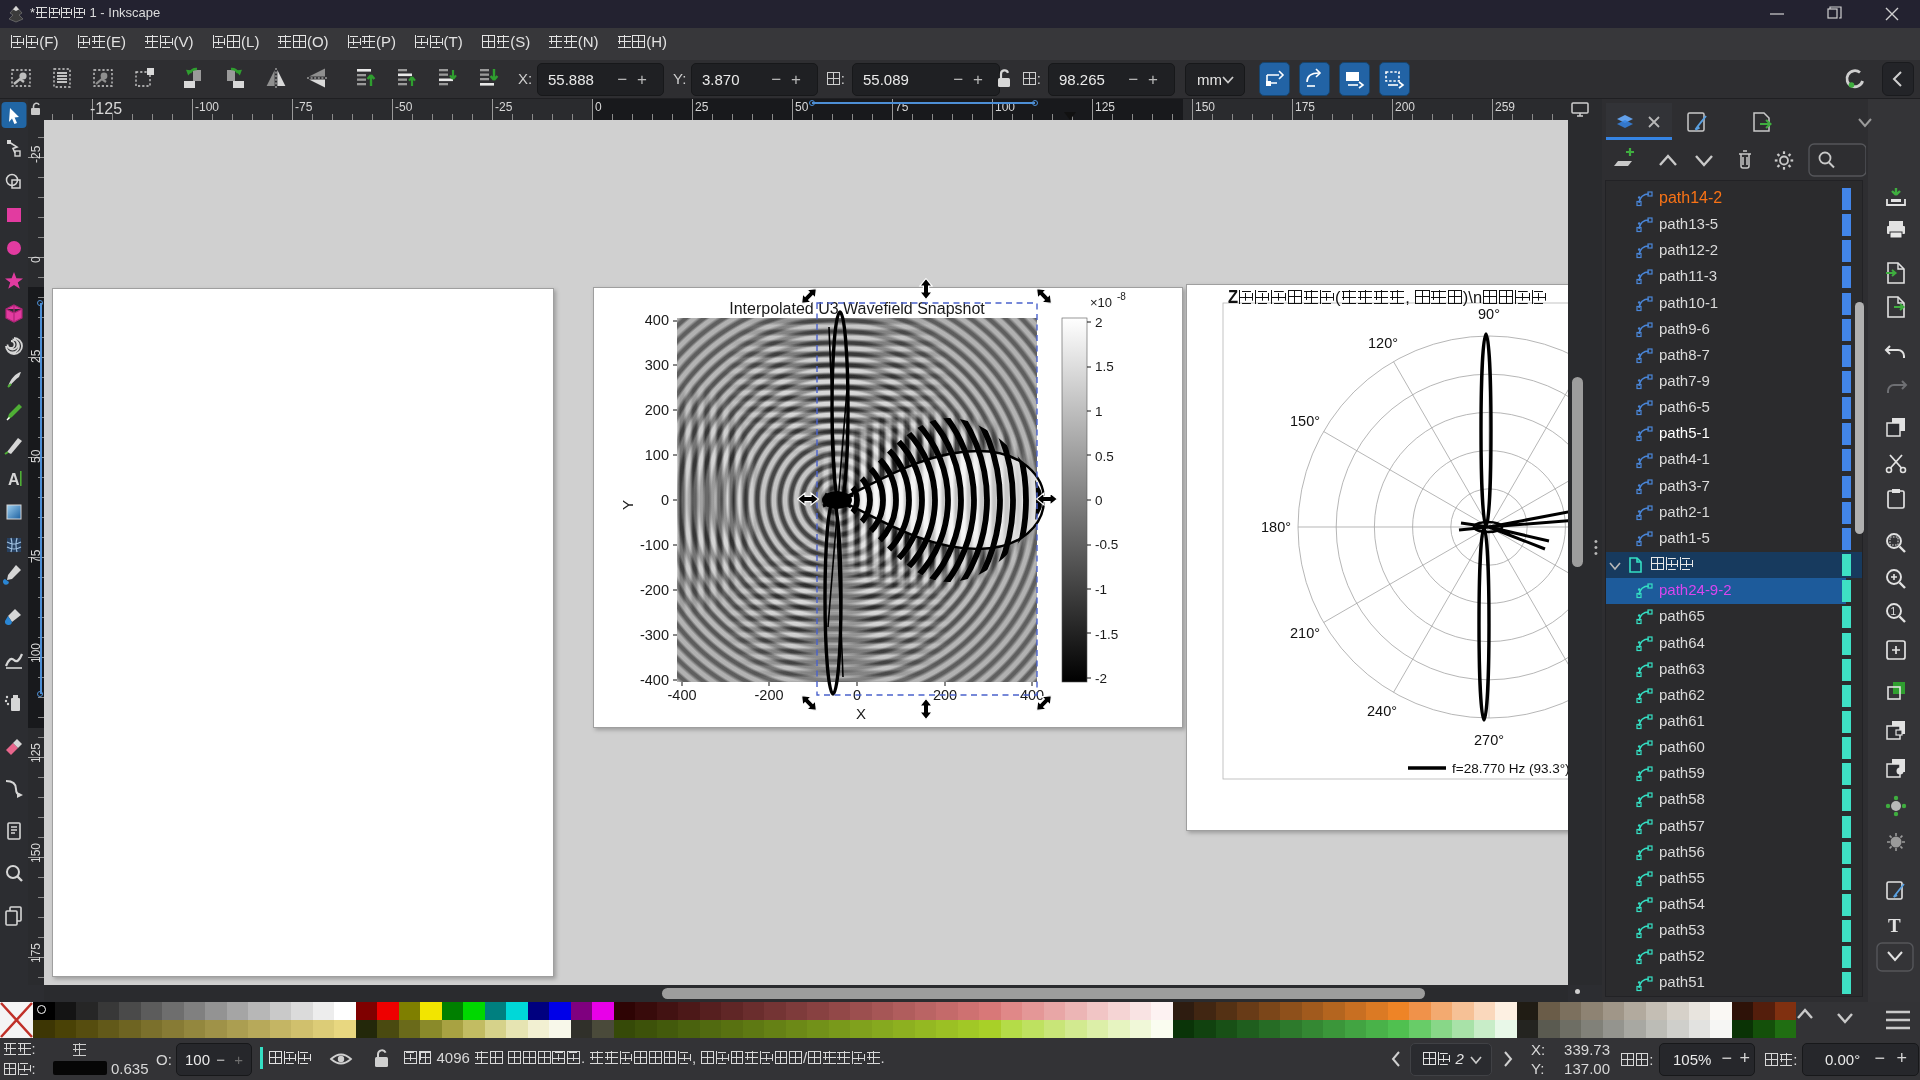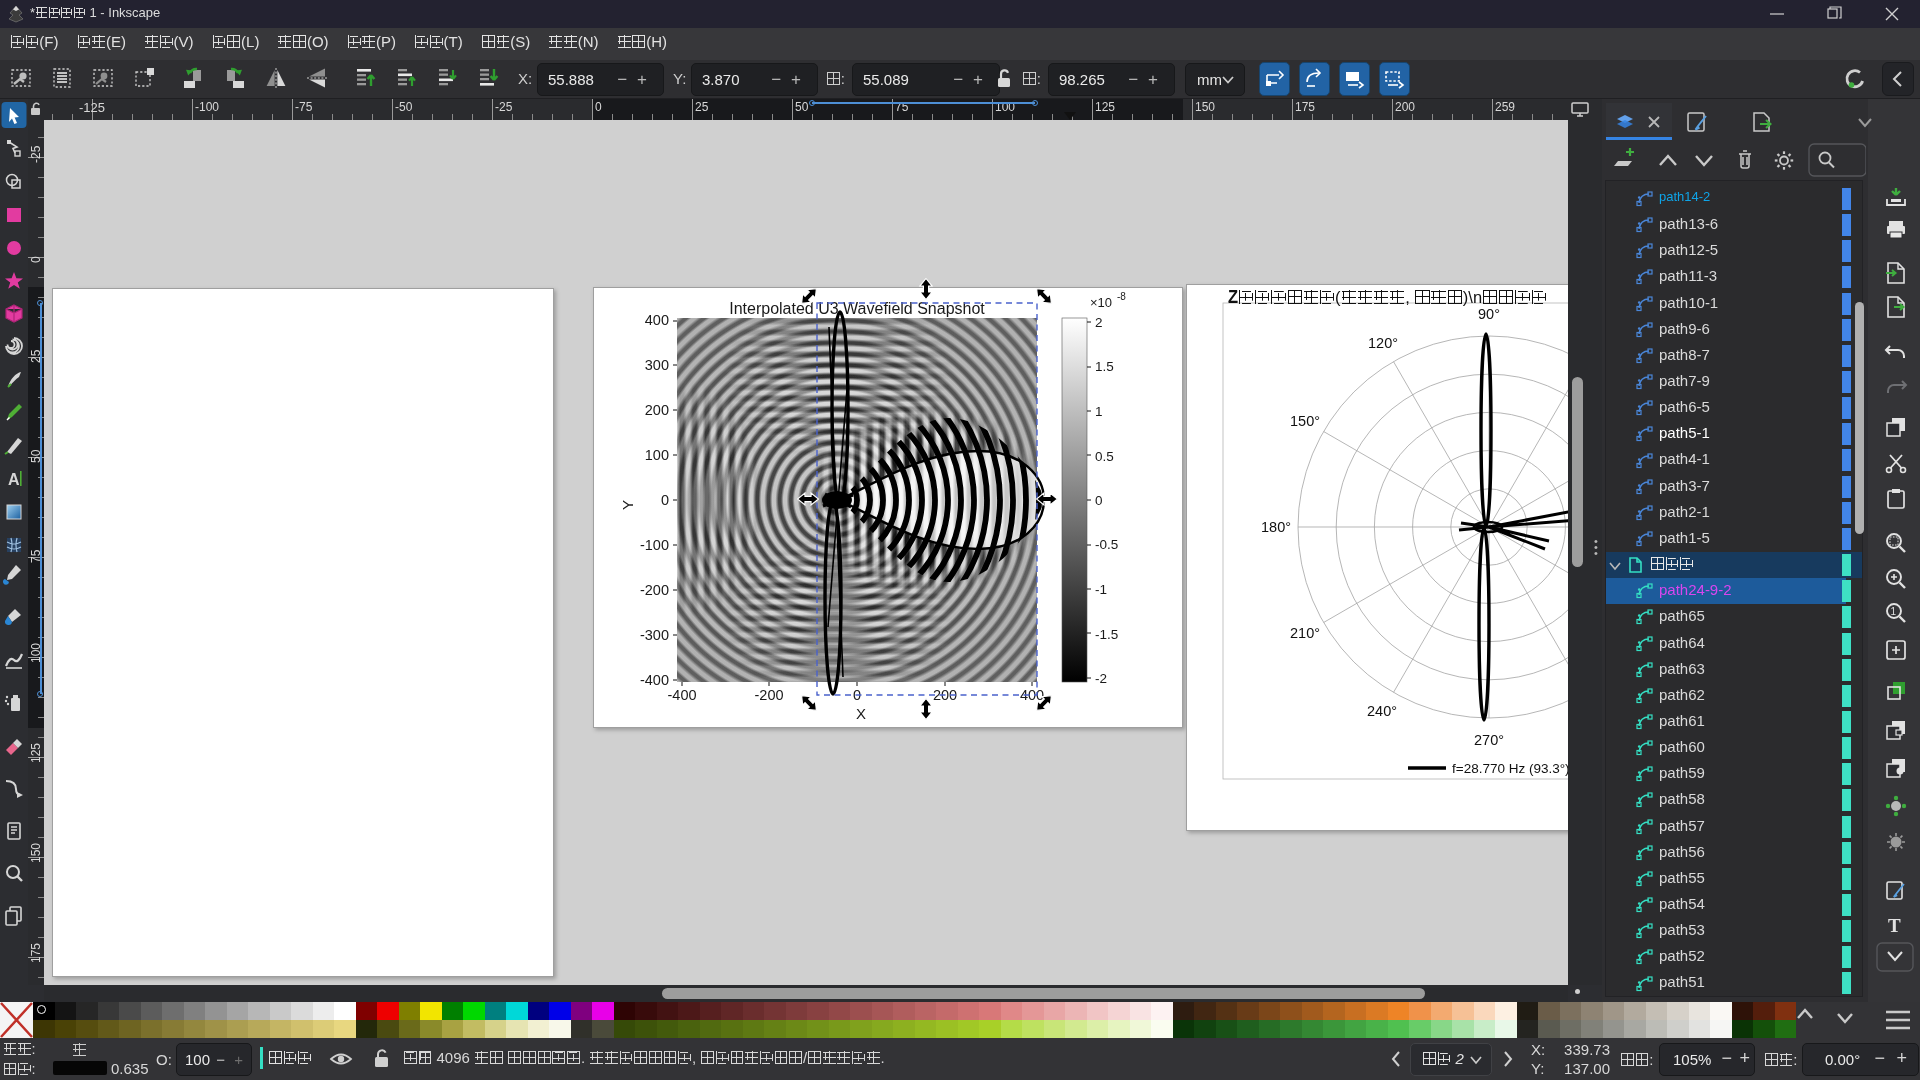--- a/index.html
+++ b/index.html
@@ -169,21 +169,21 @@
 <div class="abs" style="left:28px;top:99px;width:16px;height:21px;background:#2a2b2e"></div>
 <svg class="abs" style="left:28px;top:101px" width="16" height="16" viewBox="0 0 16 16">
 <rect x="3" y="7" width="9" height="7" rx="1" fill="#c9c9c9"></rect>
 <path d="M5.5 7 v-2 a3 3 0 0 1 5.6 -1.2" fill="none" stroke="#c9c9c9" stroke-width="1.6"></path>
   </svg>
 <div class="abs" style="left:44px;top:99px;width:1524px;height:21px;background:#2a2b2e;overflow:hidden">
     <div class="abs" style="left:549px;top:0;width:590px;height:21px;background:#18191c"></div>
     <div class="abs" style="left:8.0px;top:15px;width:1px;height:6px;background:#8a8a8a"></div>
     <div class="abs" style="left:28.0px;top:15px;width:1px;height:6px;background:#8a8a8a"></div>
     <div class="abs" style="left:48.0px;top:0;width:1px;height:21px;background:#9a9a9a"></div>
-    <div class="abs" style="left:35px;top:1px;color:#d8d8d8;font-size:13px">-125</div>
+    <div class="abs" style="left:46px;top:1px;color:#d8d8d8;font-size:16px">-125</div>
     <div class="abs" style="left:68.0px;top:15px;width:1px;height:6px;background:#8a8a8a"></div>
     <div class="abs" style="left:88.0px;top:15px;width:1px;height:6px;background:#8a8a8a"></div>
     <div class="abs" style="left:108.0px;top:15px;width:1px;height:6px;background:#8a8a8a"></div>
     <div class="abs" style="left:128.0px;top:15px;width:1px;height:6px;background:#8a8a8a"></div>
     <div class="abs" style="left:148.0px;top:0;width:1px;height:21px;background:#9a9a9a"></div>
     <div class="abs" style="left:151.0px;top:1px;color:#d8d8d8;font-size:12px">-100</div>
     <div class="abs" style="left:168.0px;top:15px;width:1px;height:6px;background:#8a8a8a"></div>
     <div class="abs" style="left:188.0px;top:15px;width:1px;height:6px;background:#8a8a8a"></div>
     <div class="abs" style="left:208.0px;top:15px;width:1px;height:6px;background:#8a8a8a"></div>
     <div class="abs" style="left:228.0px;top:15px;width:1px;height:6px;background:#8a8a8a"></div>
@@ -711,37 +711,37 @@
       <path d="M223 20.5 L228 25.5" stroke-width="2"></path>
 </g>
   </svg>
 <div class="abs" style="left:1605px;top:180px;width:258px;height:817px;background:#2b2b2d;border:1px solid #222225"></div>
 <svg class="abs" style="left:1636px;top:190px" width="17" height="17" viewBox="0 0 17 17">
     <path d="M3 13 C4 6 8 4 13 4" fill="none" stroke="#4a86d8" stroke-width="1.5"></path>
     <rect x="1" y="11.5" width="4" height="4" fill="none" stroke="#4a86d8" stroke-width="1.2"></rect>
     <rect x="12" y="2" width="4" height="4" fill="none" stroke="#4a86d8" stroke-width="1.2"></rect>
     <circle cx="3.2" cy="7.5" r="1.3" fill="#4a86d8"></circle>
   </svg>
-<div class="abs" style="left:1659px;top:189px;color:#0ea5e9;font-size:13px">path14-2</div>
+<div class="abs" style="left:1659px;top:189px;color:#f97316;font-size:16px">path14-2</div>
 <div class="abs" style="left:1842px;top:188px;width:9px;height:22px;background:#4285e8"></div>
 <svg class="abs" style="left:1636px;top:216.15px" width="17" height="17" viewBox="0 0 17 17">
     <path d="M3 13 C4 6 8 4 13 4" fill="none" stroke="#4a86d8" stroke-width="1.5"></path>
     <rect x="1" y="11.5" width="4" height="4" fill="none" stroke="#4a86d8" stroke-width="1.2"></rect>
     <rect x="12" y="2" width="4" height="4" fill="none" stroke="#4a86d8" stroke-width="1.2"></rect>
     <circle cx="3.2" cy="7.5" r="1.3" fill="#4a86d8"></circle>
   </svg>
-<div class="abs" style="left:1659px;top:215px;color:#dadada;font-size:15px">path13-6</div>
+<div class="abs" style="left:1659px;top:215px;color:#dadada;font-size:15px">path13-5</div>
 <div class="abs" style="left:1842px;top:214px;width:9px;height:22px;background:#4285e8"></div>
 <svg class="abs" style="left:1636px;top:242.3px" width="17" height="17" viewBox="0 0 17 17">
     <path d="M3 13 C4 6 8 4 13 4" fill="none" stroke="#4a86d8" stroke-width="1.5"></path>
     <rect x="1" y="11.5" width="4" height="4" fill="none" stroke="#4a86d8" stroke-width="1.2"></rect>
     <rect x="12" y="2" width="4" height="4" fill="none" stroke="#4a86d8" stroke-width="1.2"></rect>
     <circle cx="3.2" cy="7.5" r="1.3" fill="#4a86d8"></circle>
   </svg>
-<div class="abs" style="left:1659px;top:241px;color:#dadada;font-size:15px">path12-5</div>
+<div class="abs" style="left:1659px;top:241px;color:#dadada;font-size:15px">path12-2</div>
 <div class="abs" style="left:1842px;top:240px;width:9px;height:22px;background:#4285e8"></div>
 <svg class="abs" style="left:1636px;top:268.45px" width="17" height="17" viewBox="0 0 17 17">
     <path d="M3 13 C4 6 8 4 13 4" fill="none" stroke="#4a86d8" stroke-width="1.5"></path>
     <rect x="1" y="11.5" width="4" height="4" fill="none" stroke="#4a86d8" stroke-width="1.2"></rect>
     <rect x="12" y="2" width="4" height="4" fill="none" stroke="#4a86d8" stroke-width="1.2"></rect>
     <circle cx="3.2" cy="7.5" r="1.3" fill="#4a86d8"></circle>
   </svg>
 <div class="abs" style="left:1659px;top:267px;color:#dadada;font-size:15px">path11-3</div>
 <div class="abs" style="left:1842px;top:266px;width:9px;height:22px;background:#4285e8"></div>
 <svg class="abs" style="left:1636px;top:294.59999999999997px" width="17" height="17" viewBox="0 0 17 17">

